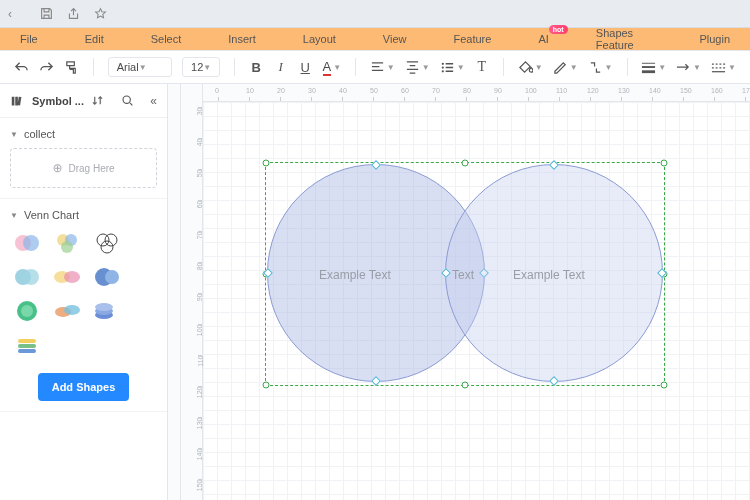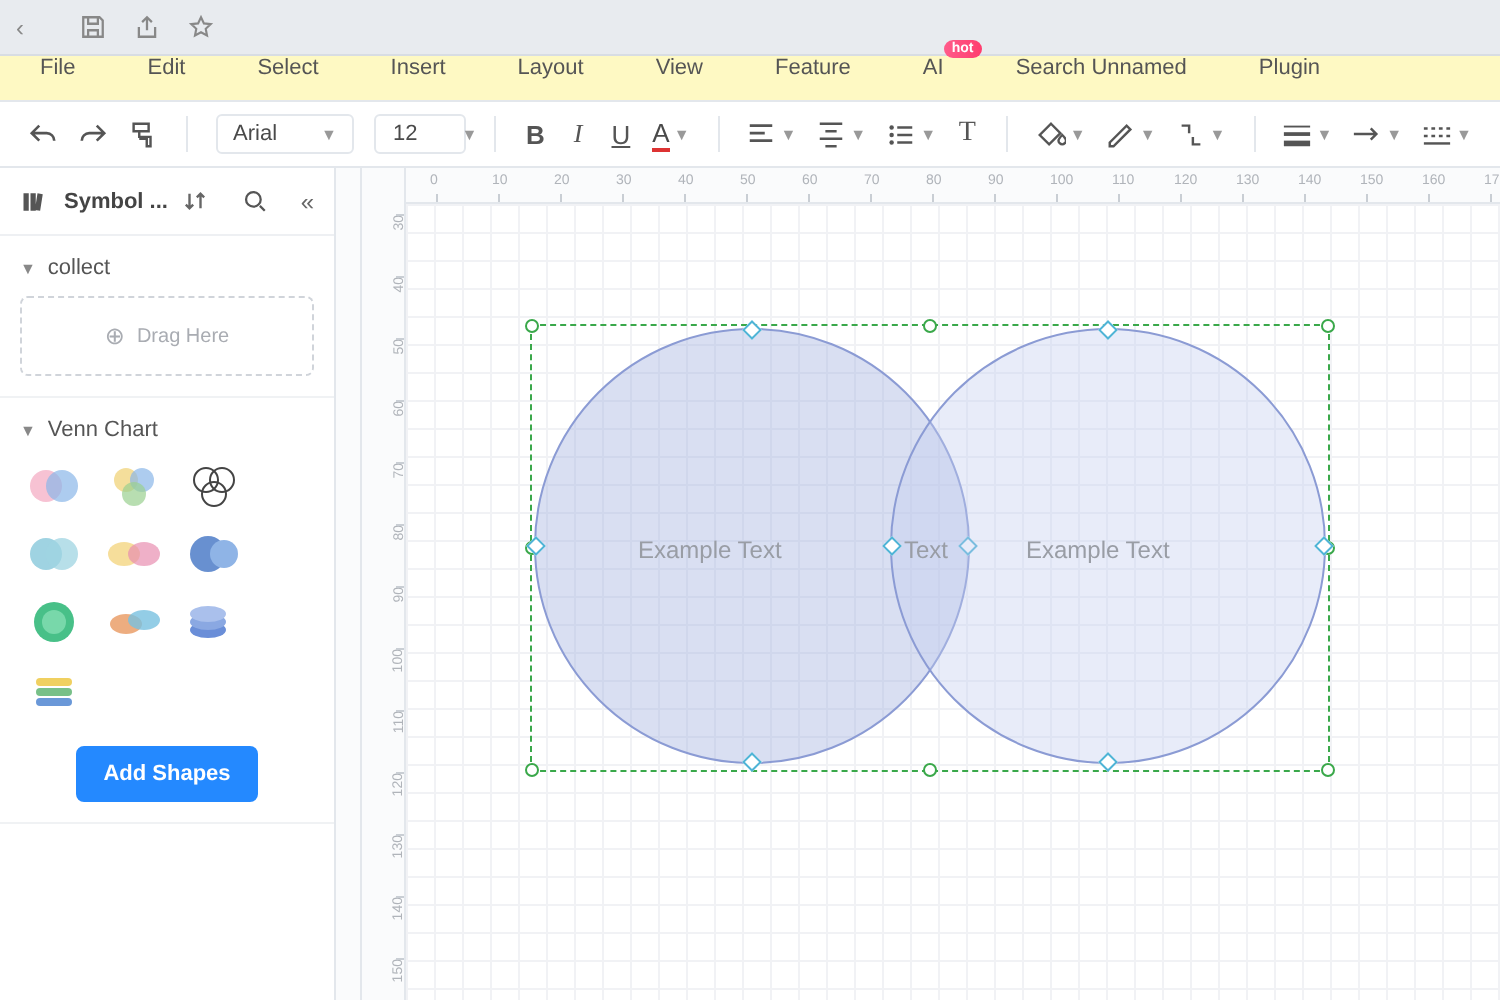--- a/index.html
+++ b/index.html
@@ -2,26 +2,26 @@
 <html><head>
 <meta charset="utf-8">
 <style>
 * { margin:0; padding:0; box-sizing:border-box; font-family:Arial,sans-serif; }
 body { width:750px; height:500px; background:#f5f6f8; overflow:hidden; font-size:12px; color:#4a4a4a; }
 .titlebar { height:28px; background:#e8ebef; display:flex; align-items:center; padding:0 8px; border-bottom:1px solid #d8dde3; }
 .titlebar .back { width:18px; color:#888; cursor:pointer; }
 .titlebar .tab { background:#fafbfc; padding:4px 10px; border-radius:4px 4px 0 0; font-size:11px; color:#666; display:flex; align-items:center; gap:10px; }
 .titlebar .icons { display:flex; gap:14px; margin-left:14px; color:#888; }
 .titlebar .icons span { cursor:pointer; }
-.menubar { height:22px; background:#fef9c3; display:flex; align-items:flex-start; padding:0 20px; gap:36px; font-size:11px; color:#555; position:relative; }
+.menubar { height:22px; background:#fdba74; display:flex; align-items:center; padding:0 20px; gap:47px; font-size:11px; color:#555; position:relative; }
 .menubar div { cursor:pointer; }
 .hot { position:absolute; top:-8px; background:linear-gradient(90deg,#ff5b8a,#ff3d6e); color:#fff; font-size:7px; padding:1px 4px; border-radius:6px; font-weight:bold; }
 .toolbar { height:34px; background:#fff; border-top:1px solid #e3e7ec; border-bottom:1px solid #e3e7ec; display:flex; align-items:center; padding:0 14px; gap:10px; }
 .toolbar .sep { width:1px; height:18px; background:#e3e7ec; margin:0 4px; }
-.select { border:1px solid #e3e7ec; border-radius:3px; padding:3px 8px; font-size:11px; display:flex; align-items:center; gap:22px; background:#fff; cursor:pointer; }
+.select { border:1px solid #e3e7ec; border-radius:3px; padding:3px 8px; font-size:11px; display:flex; align-items:center; gap:0; background:#fff; cursor:pointer; }
 .select .caret { font-size:8px; color:#999; }
 .tbtn { width:22px; height:22px; display:flex; align-items:center; justify-content:center; cursor:pointer; color:#555; border-radius:3px; }
 .drop { display:flex; align-items:center; gap:2px; cursor:pointer; }
 .drop .caret { font-size:8px; color:#999; }
 .main { display:flex; height:416px; }
 .sidebar { width:168px; background:#fff; border-right:1px solid #e3e7ec; display:flex; flex-direction:column; }
 .sidehdr { height:34px; display:flex; align-items:center; padding:0 10px; border-bottom:1px solid #eef0f3; gap:8px; }
 .sidehdr .title { flex:1; font-size:11px; font-weight:600; color:#444; }
 .sidehdr .ic { cursor:pointer; color:#666; }
 .section { padding:10px 10px; border-bottom:1px solid #f0f2f4; }
@@ -78,21 +78,21 @@
 
 <div class="menubar">
   <div>File</div>
   <div>Edit</div>
   <div>Select</div>
   <div>Insert</div>
   <div>Layout</div>
   <div>View</div>
   <div>Feature</div>
   <div style="position:relative"><span>AI</span><span class="hot">hot</span></div>
-  <div>Search Unnamed</div>
+  <div>Shapes Feature</div>
   <div>Plugin</div>
 </div>
 
 <div class="toolbar">
   <span class="tbtn">
       <svg width="15" height="15" viewBox="0 0 16 16">
         <path fill="none" stroke="#555" stroke-width="1.4" d="M6 3L2 7l4 4 M2 7h8a4 4 0 014 4"></path>
       </svg>
     </span>
   <span class="tbtn">

